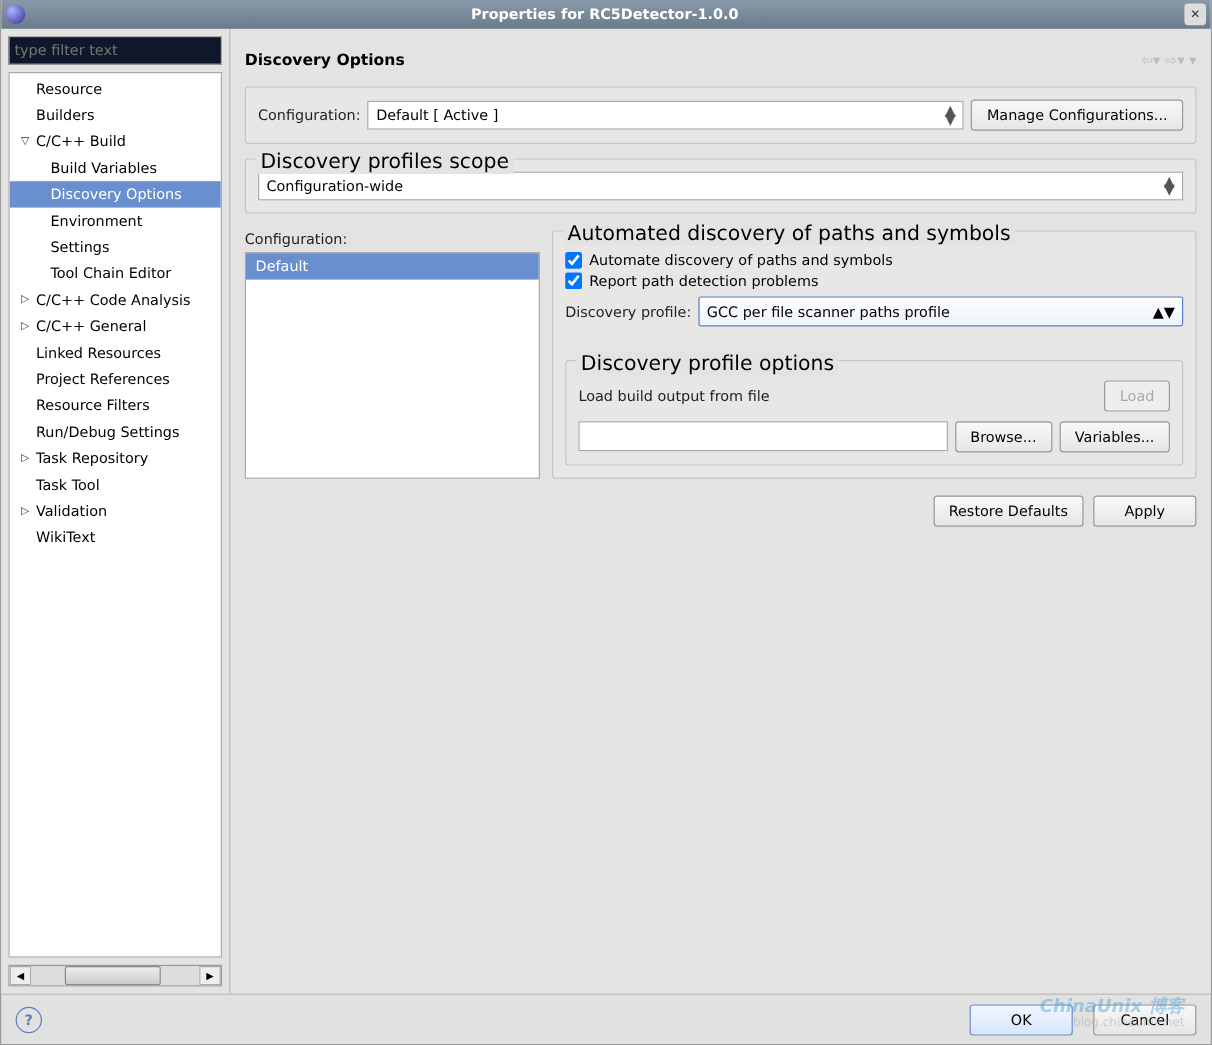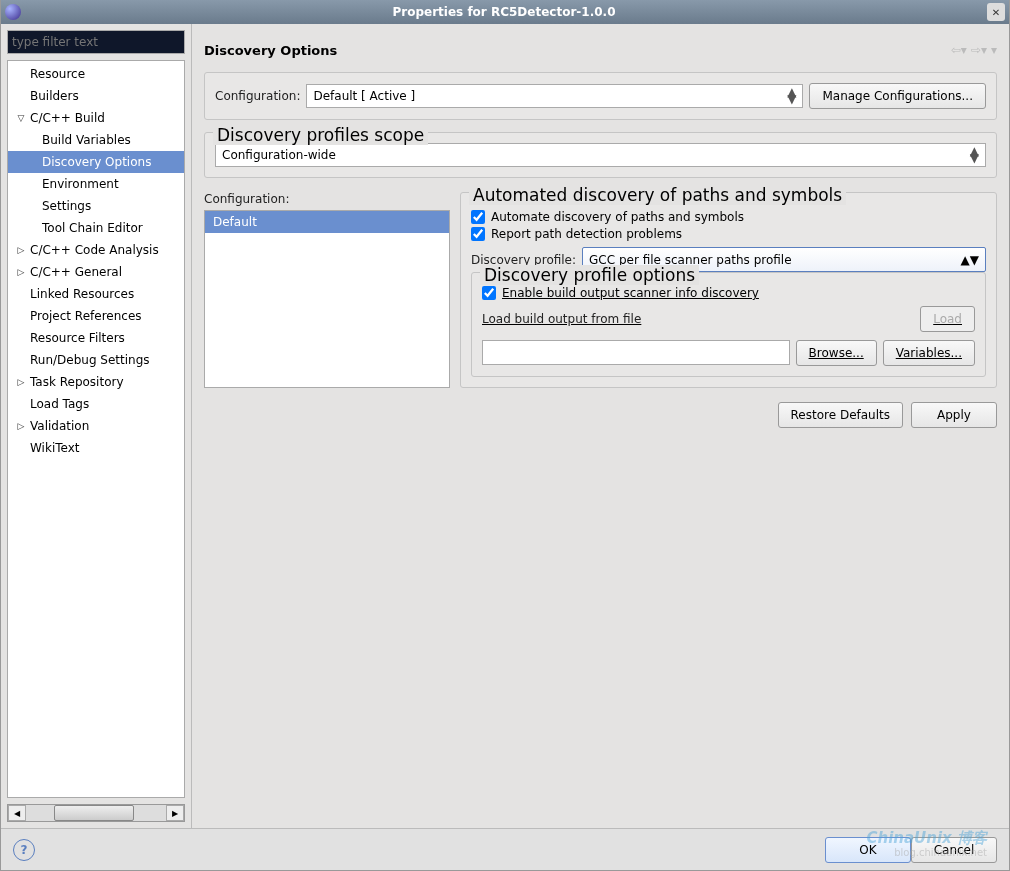--- a/index.html
+++ b/index.html
@@ -58,21 +58,21 @@
 .profile-combo { flex: 1; height: 25px; border: 1px solid #5a7fbf; background: linear-gradient(to bottom, #fff, #eef2fa); padding: 2px 6px; display: flex; align-items: center; justify-content: space-between; cursor: pointer; border-radius: 2px; }
 
 .load-row { display: flex; align-items: center; justify-content: space-between; margin-top: 6px; }
 .file-row { display: flex; gap: 6px; margin-top: 8px; }
 .file-input { flex: 1; height: 25px; border: 1px solid #aaa; background: #fff; padding: 2px 6px; }
 
 .footer-btns { display: flex; justify-content: flex-end; gap: 8px; margin-top: 14px; }
 
 .bottom-bar { height: 42px; border-top: 1px solid #bbb; display: flex; align-items: center; justify-content: space-between; padding: 0 12px; }
 .help-icon { width: 22px; height: 22px; border: 1.5px solid #5a7fbf; color: #5a7fbf; border-radius: 50%; display: flex; align-items: center; justify-content: center; font-weight: bold; cursor: pointer; }
-.bottom-btns { display: flex; gap: 0; position: relative; }
+.bottom-btns { display: flex; gap: 17px; position: relative; }
 .watermark { position: absolute; right: 10px; top: -8px; font-size: 15px; font-weight: bold; color: #4aa3d8; opacity: 0.45; pointer-events: none; font-style: italic; }
 .watermark2 { position: absolute; right: 10px; top: 10px; font-size: 10px; color: #aaa; opacity: 0.5; pointer-events: none; }
 </style>
 </head>
 <body>
 
 <div class="titlebar">
   <div class="app-icon"></div>
   <div class="title">Properties for RC5Detector-1.0.0</div>
   <div class="close"></div>
@@ -137,21 +137,21 @@
         <div class="tree-item">
           <span class="tw"></span>
           <span>Run/Debug Settings</span>
         </div>
         <div class="tree-item">
           <span class="tw">▷</span>
           <span>Task Repository</span>
         </div>
         <div class="tree-item">
           <span class="tw"></span>
-          <span>Load Tags</span>
+          <span>Task Tool</span>
         </div>
         <div class="tree-item">
           <span class="tw">▷</span>
           <span>Validation</span>
         </div>
         <div class="tree-item">
           <span class="tw"></span>
           <span>WikiText</span>
         </div>
       </div>
@@ -219,26 +219,22 @@
             <span>Report path detection problems</span>
           </div>
           <div class="profile-row">
             <span class="lbl">Discovery profile:</span>
             <div class="profile-combo">
               <span>GCC per file scanner paths profile</span>
               <span class="spin"><span>▲</span><span>▼</span></span>
             </div>
           </div>
 
-          <div class="group" style="margin-top:0;text-decoration:underline;">
+          <div class="group" style="margin-top:28px;">
             <div class="legend">Discovery profile options</div>
-            <div class="chk-row">
-              <input type="checkbox" checked="" style="">
-              <span>Enable build output scanner info discovery</span>
-            </div>
             <div class="load-row">
               <span class="lbl">Load build output from file</span>
               <button class="btn disabled">Load</button>
             </div>
             <div class="file-row">
               <input class="file-input" value="" style="">
               <button class="btn">Browse...</button>
               <button class="btn">Variables...</button>
             </div>
           </div>

